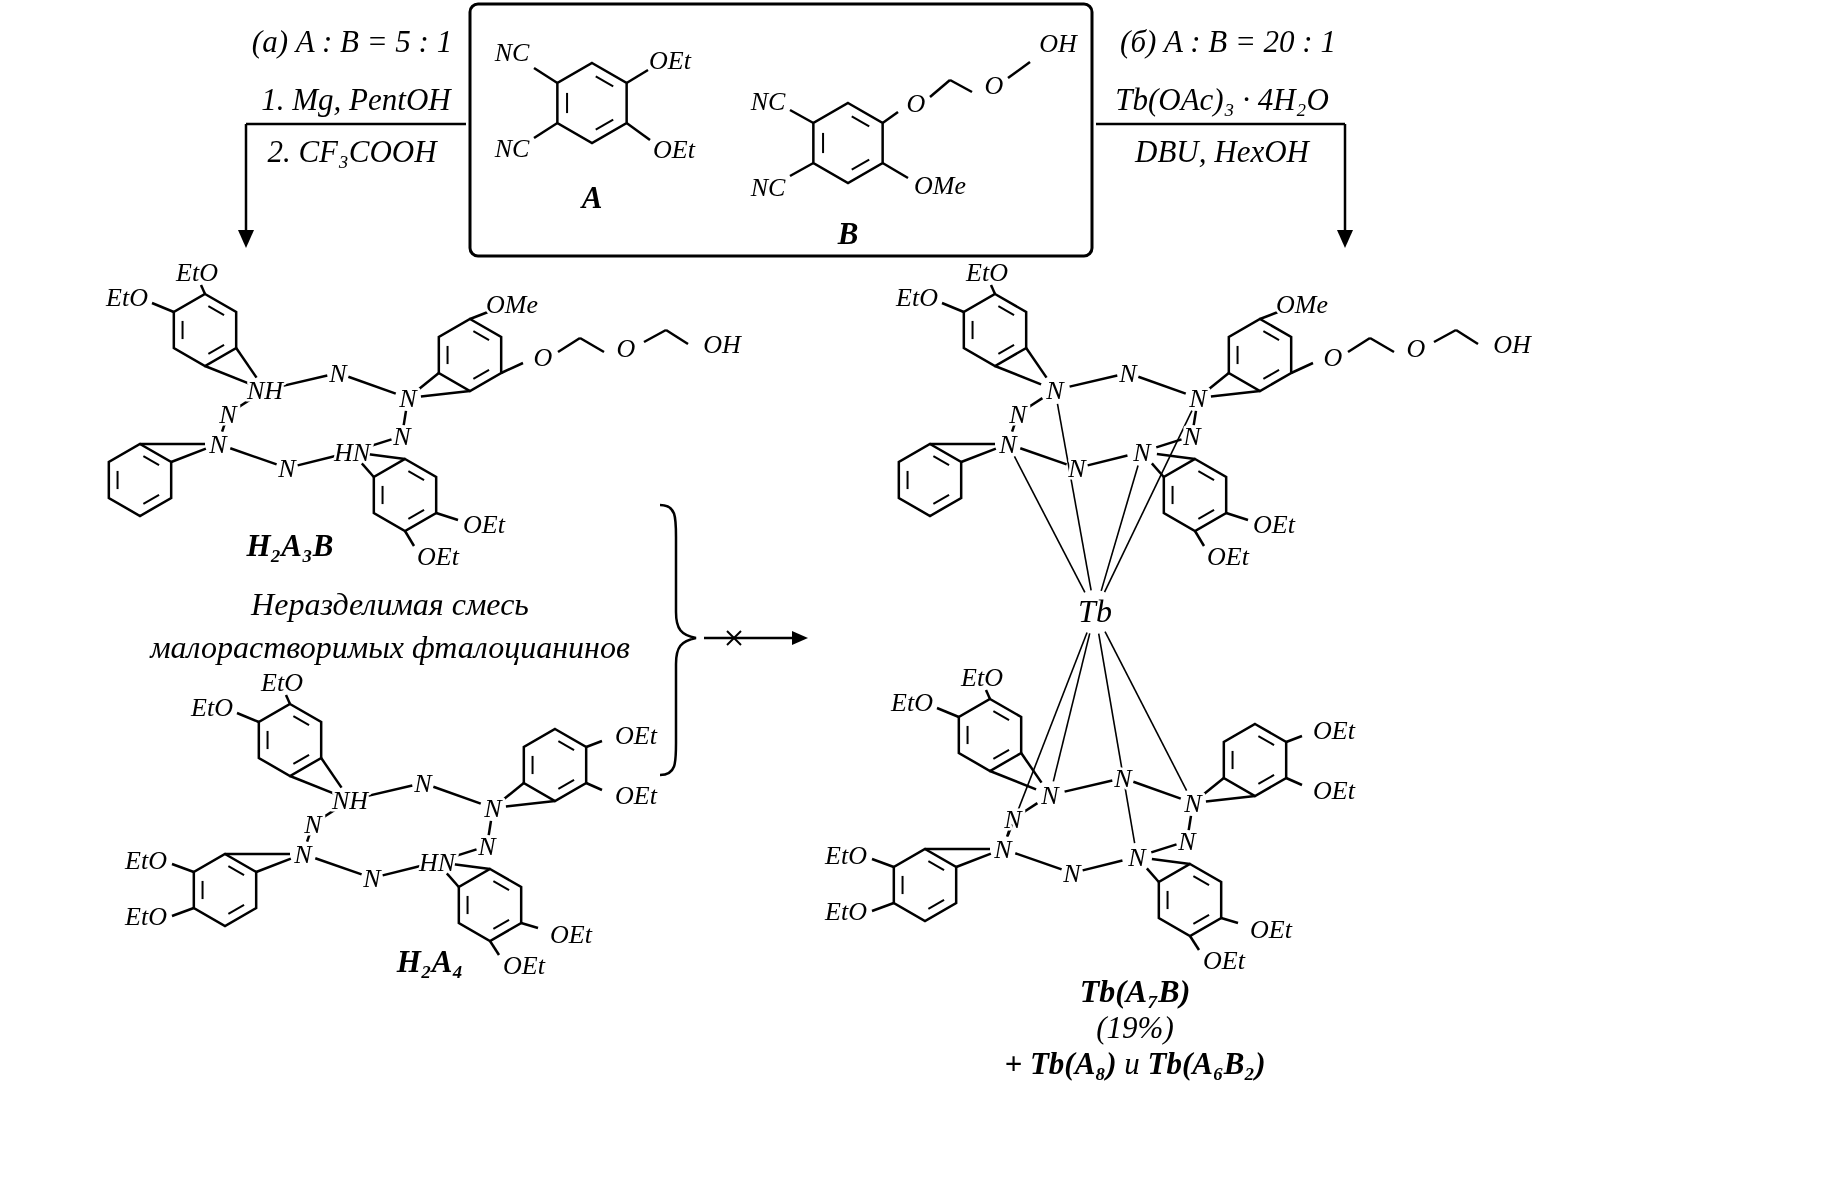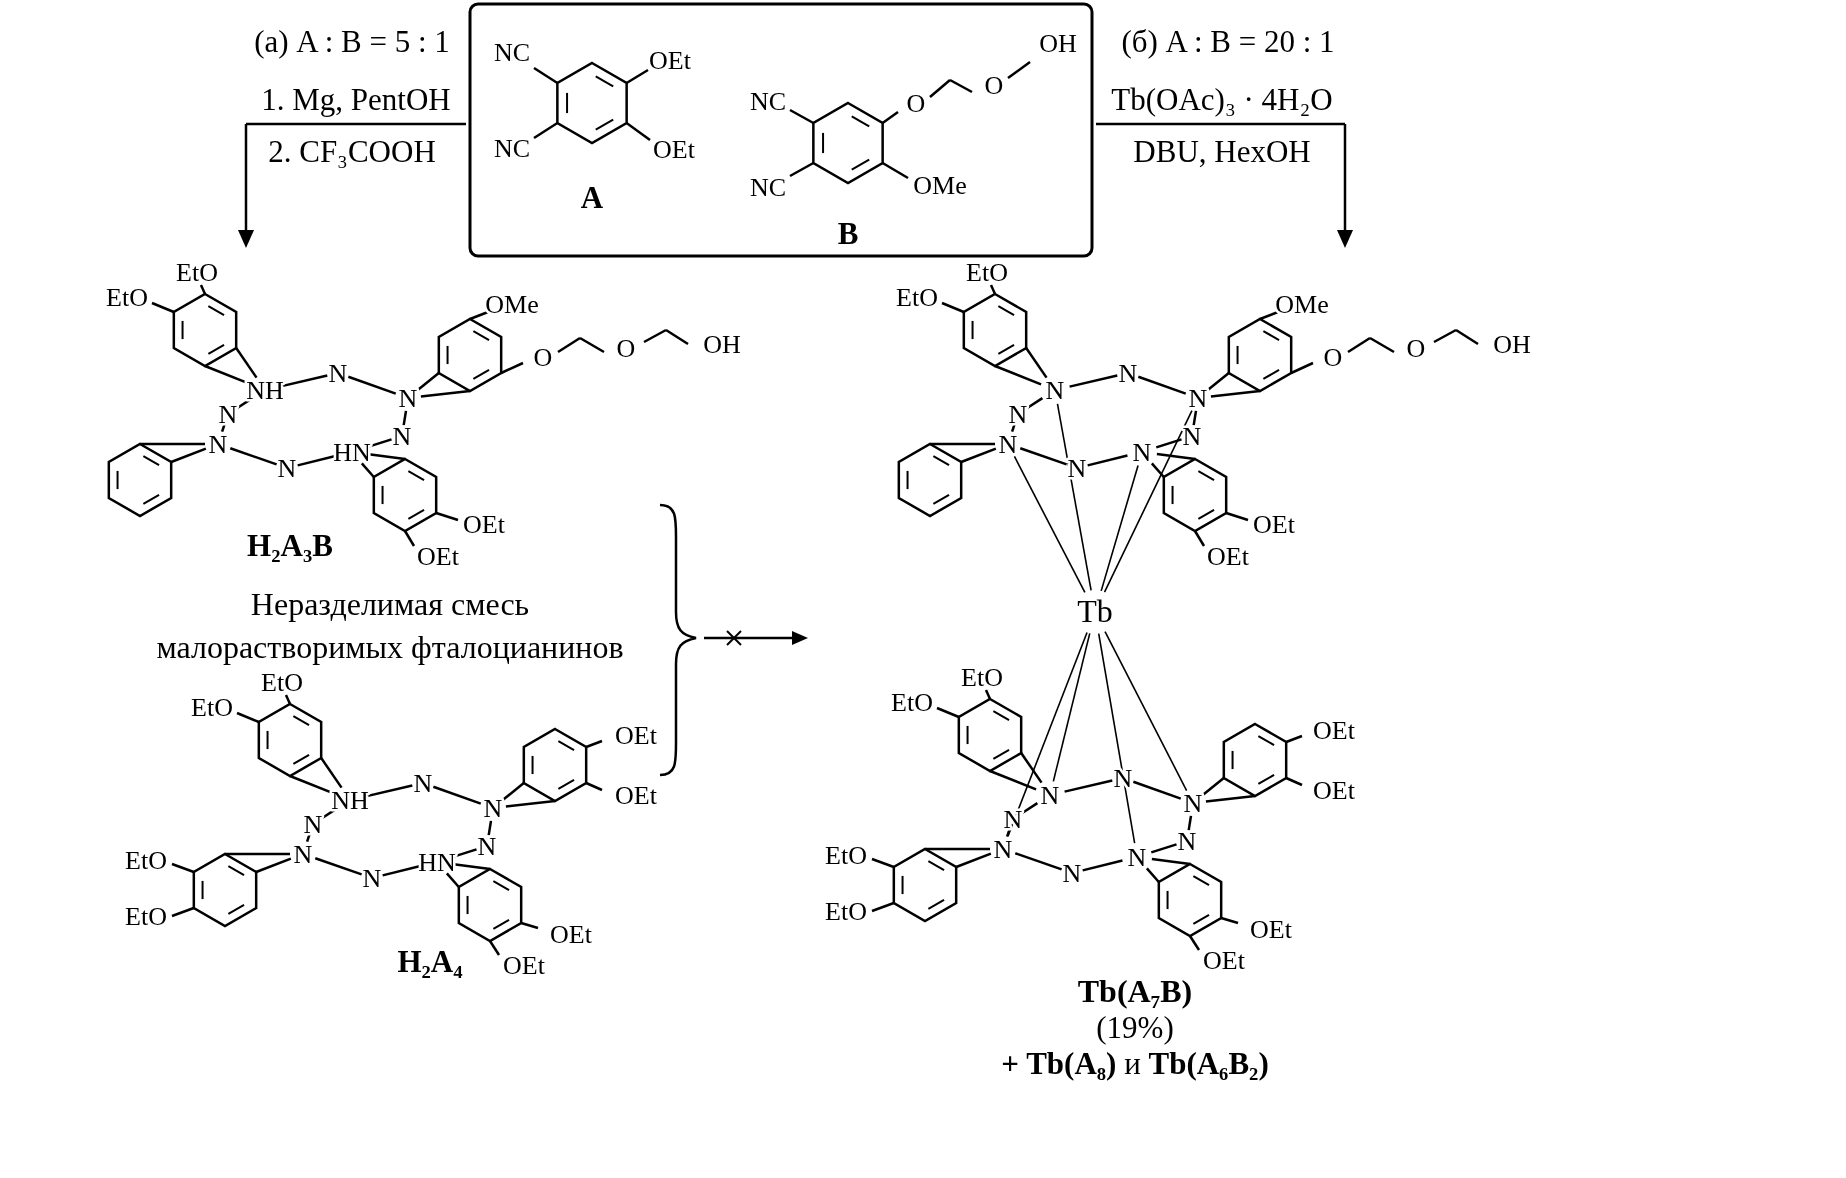--- a/index.html
+++ b/index.html
@@ -1,16 +1,16 @@
 <!DOCTYPE html>
 <html><head>
 <meta charset="utf-8">
 <style>
   html,body{margin:0;padding:0;background:#ffffff;}
-  #canvas{position:relative;width:1846px;height:1178px;background:#ffffff;overflow:hidden;}
+  #canvas{position:relative;width:1846px;height:1178px;background:#ffffff;overflow:hidden;font-style:italic;}
   svg{display:block;}
   text{font-family:"Liberation Serif","DejaVu Serif",serif;fill:#000;text-anchor:middle;
        paint-order:stroke;stroke:#ffffff;stroke-width:5px;stroke-linejoin:round;}
   .t{font-size:26px;}
   .cond{font-size:31px;}
   .mid{font-size:32px;}
   .name{font-size:31px;font-weight:bold;}
   .big{font-size:32px;}
   .b{font-weight:bold;}
 </style>

